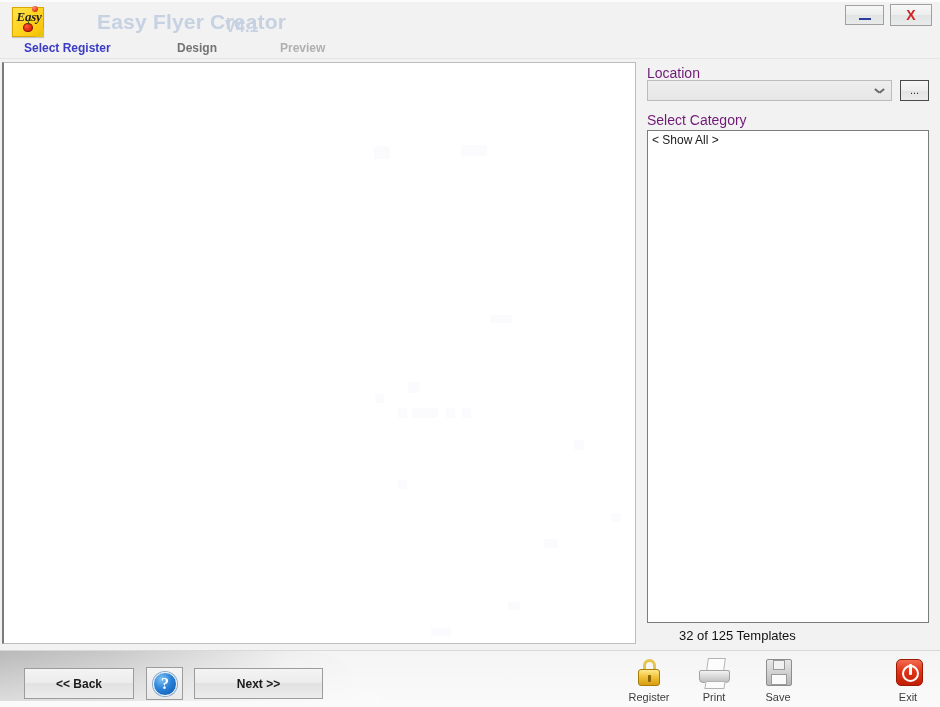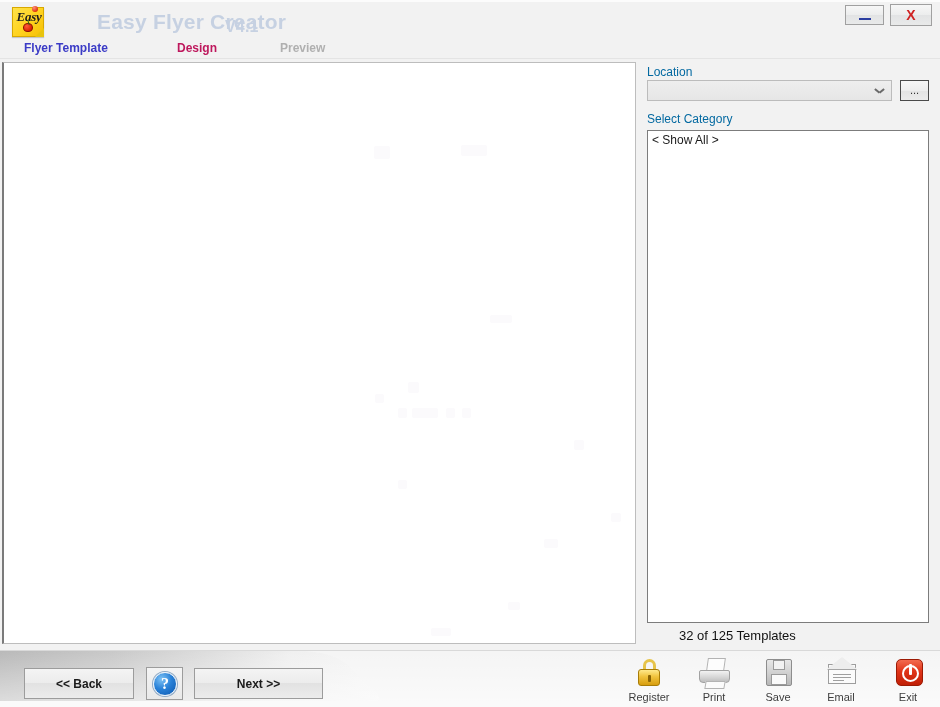--- a/index.html
+++ b/index.html
@@ -129,21 +129,21 @@
     width: 640px; height: 17px;
   }
   .step {
     position: absolute;
     top: 0;
     font-size: 12px;
     font-weight: bold;
     white-space: nowrap;
   }
   .step.s0 { left: 24px; color: #3b3bc6; }
-  .step.s1 { left: 177px; color: #be185d; }
+  .step.s1 { left: 177px; color: #737373; }
   .step.s2 { left: 280px; color: #b0b0b0; }
 
   
   .win-btn {
     position: absolute;
     border: 1px solid #a0a0a0;
     background: linear-gradient(180deg, #f7f7f7 0%, #eceded 50%, #e2e3e4 51%, #e9eaea 100%);
     box-sizing: border-box;
     cursor: pointer;
     padding: 0;
@@ -192,22 +192,22 @@
   }
   .ghost {
     position: absolute;
     background: #fbfafc;
     border-radius: 2px;
   }
 
   
   .side-label {
     position: absolute;
-    font-size: 12px;
-    color: #0369a1;
+    font-size: 14px;
+    color: #701a75;
     white-space: nowrap;
   }
   .label-location { left: 647px; top: 65px; }
   .label-category { left: 647px; top: 112px; }
 
   .combo {
     position: absolute;
     left: 647px; top: 80px;
     width: 245px; height: 21px;
     background: linear-gradient(180deg, #eeeeee 0%, #e6e6e6 100%);
@@ -521,21 +521,21 @@
       <div class="note"></div>
       <div class="easy-word">Easy</div>
       <div class="bug"></div>
       <div class="pin"></div>
     </div>
 
     <div class="app-title">Easy Flyer Creator</div>
     <div class="app-version">V4.1</div>
 
     <div class="steps">
-      <div class="step s0">Flyer Template</div>
+      <div class="step s0">Select Register</div>
       <div class="step s1">Design</div>
       <div class="step s2">Preview</div>
     </div>
 
     <button class="win-btn win-min">
       <span class="glyph"></span>
     </button>
     <button class="win-btn win-close">
       <span class="glyph">X</span>
     </button>
@@ -610,31 +610,20 @@
 
   <div class="tool tool-save">
     <div class="tool-glyph">
       <span class="ico-floppy"></span>
       <span class="ico-floppy-shutter"></span>
       <span class="ico-floppy-label"></span>
     </div>
     <div class="tool-label">Save</div>
   </div>
 
-  <div class="tool tool-email">
-    <div class="tool-glyph">
-      <span class="ico-env">
-        <span class="ln ln1"></span>
-        <span class="ln ln2"></span>
-        <span class="ln ln3"></span>
-      </span>
-      <span class="ico-env-flap"></span>
-    </div>
-    <div class="tool-label">Email</div>
-  </div>
 
   <div class="tool tool-exit">
     <div class="tool-glyph">
       <span class="ico-exit">
         <span class="ico-exit-ring"></span>
         <span class="ico-exit-bar"></span>
       </span>
     </div>
     <div class="tool-label">Exit</div>
   </div>

